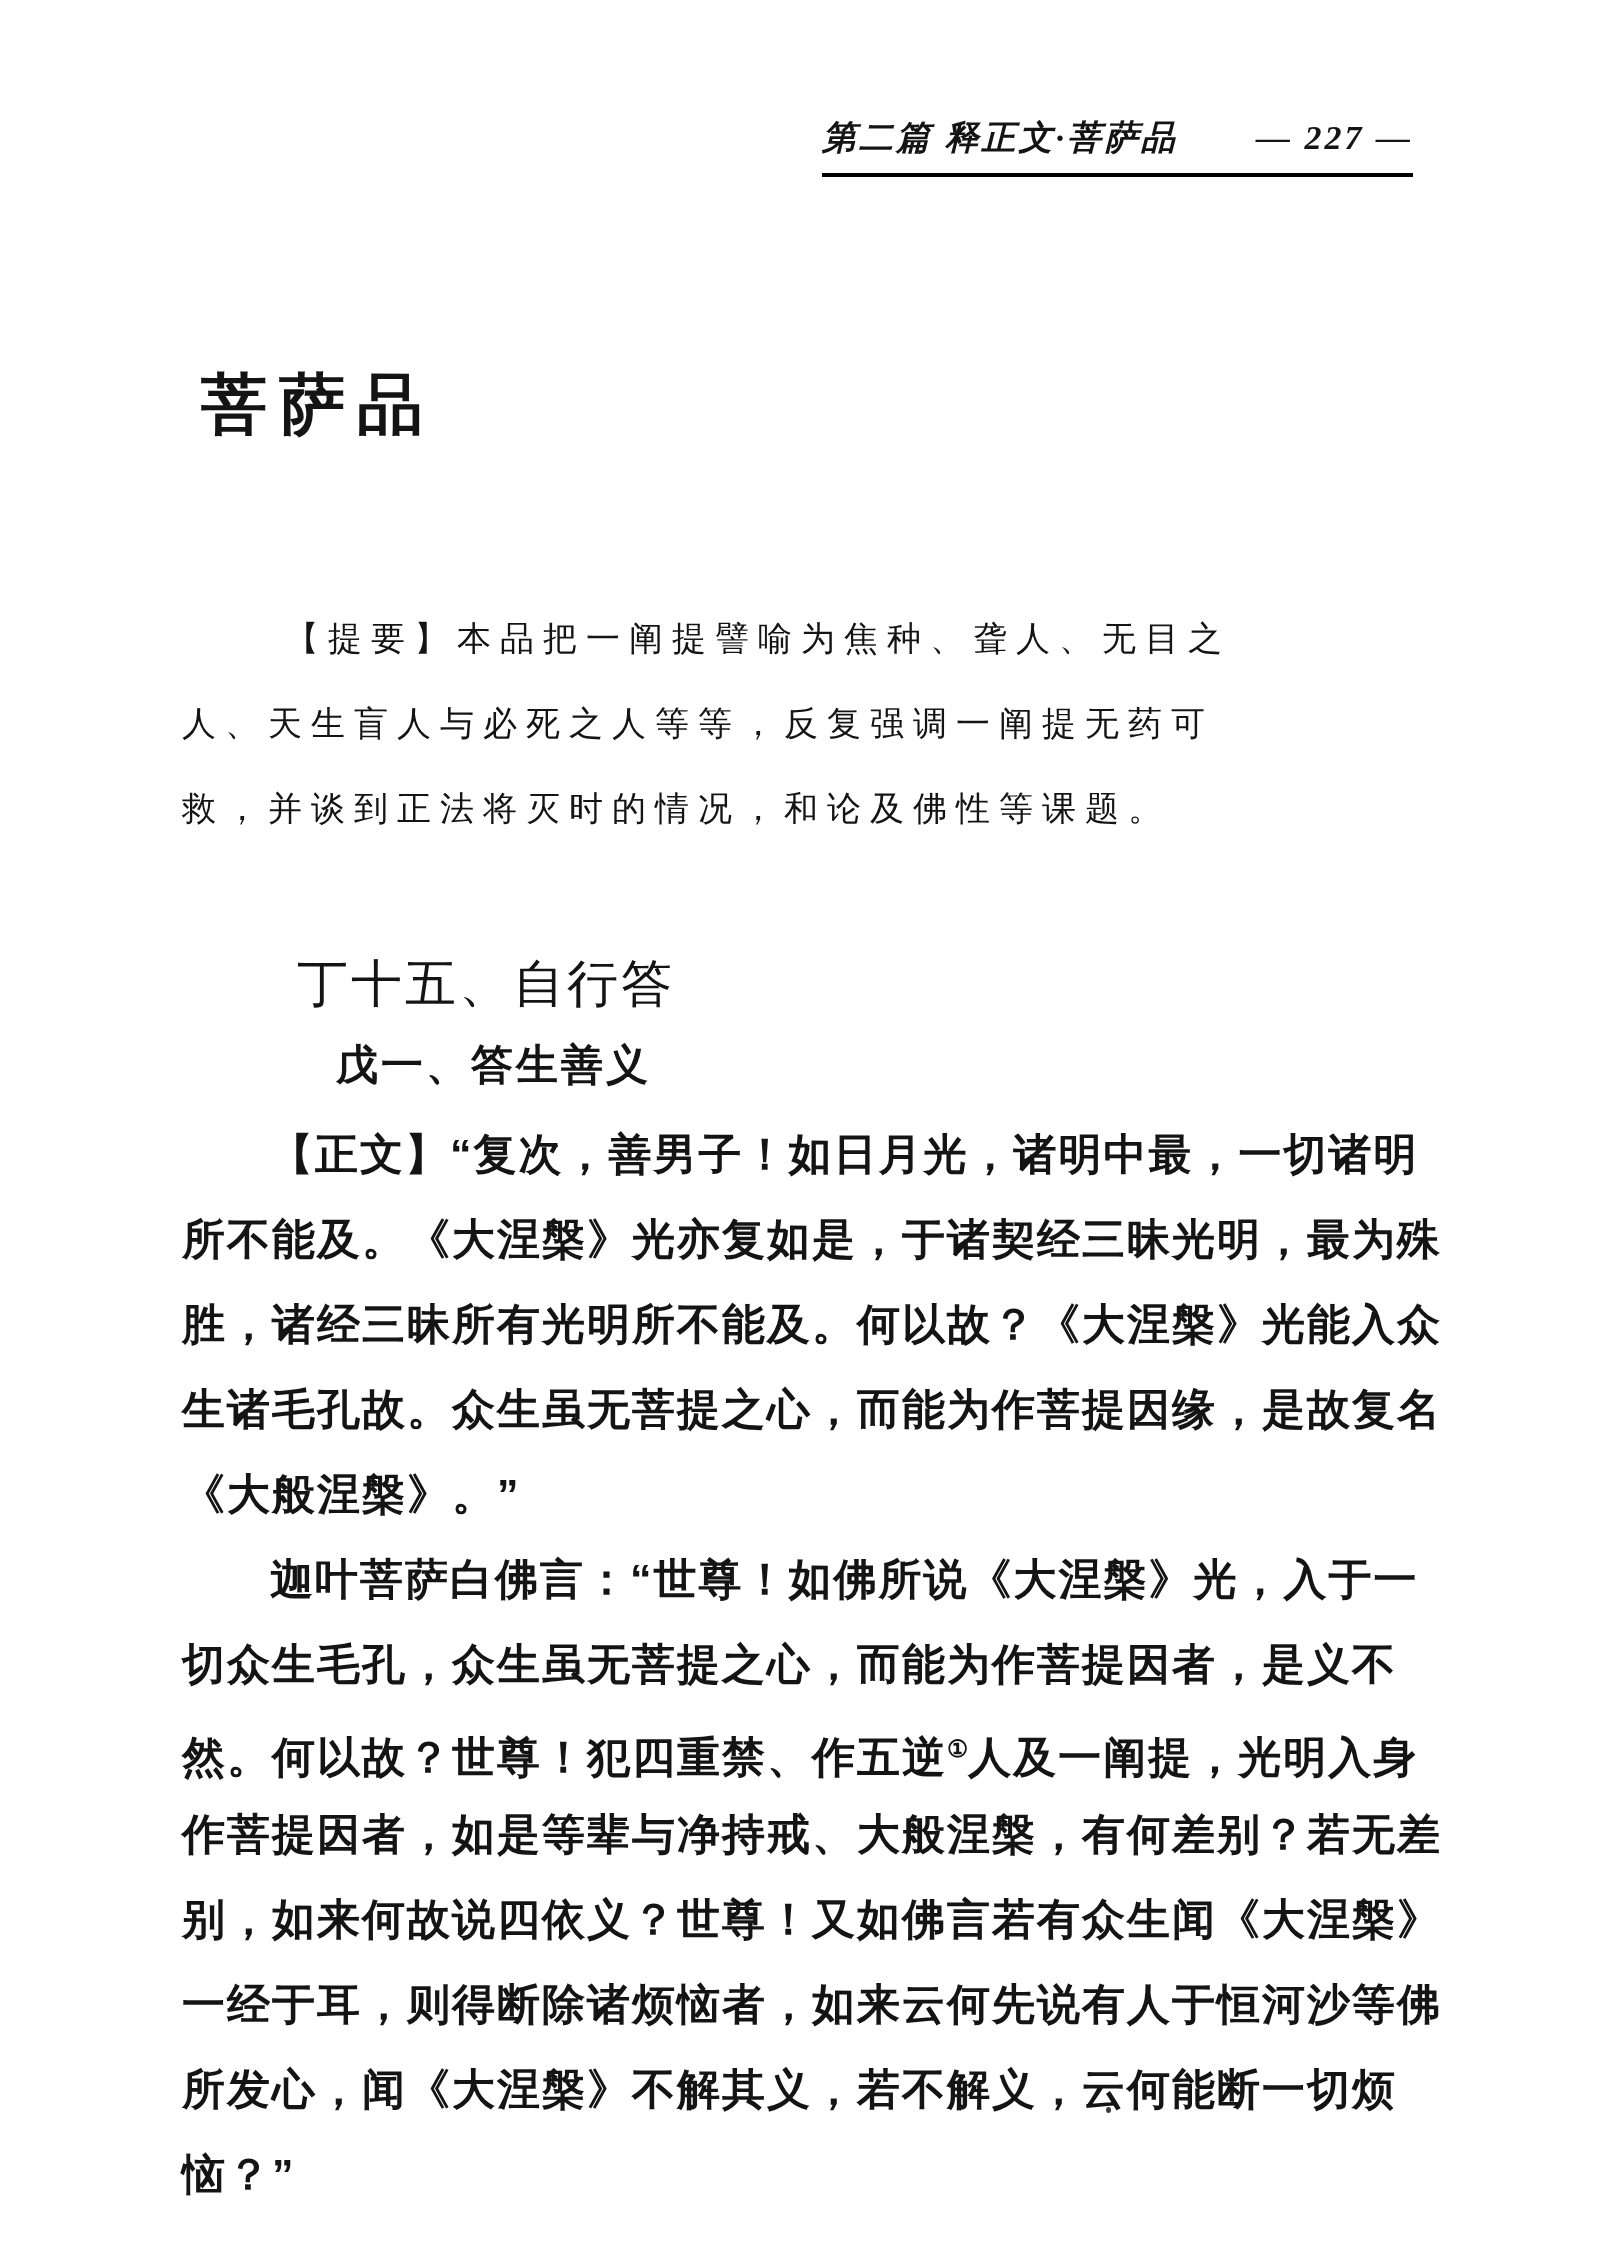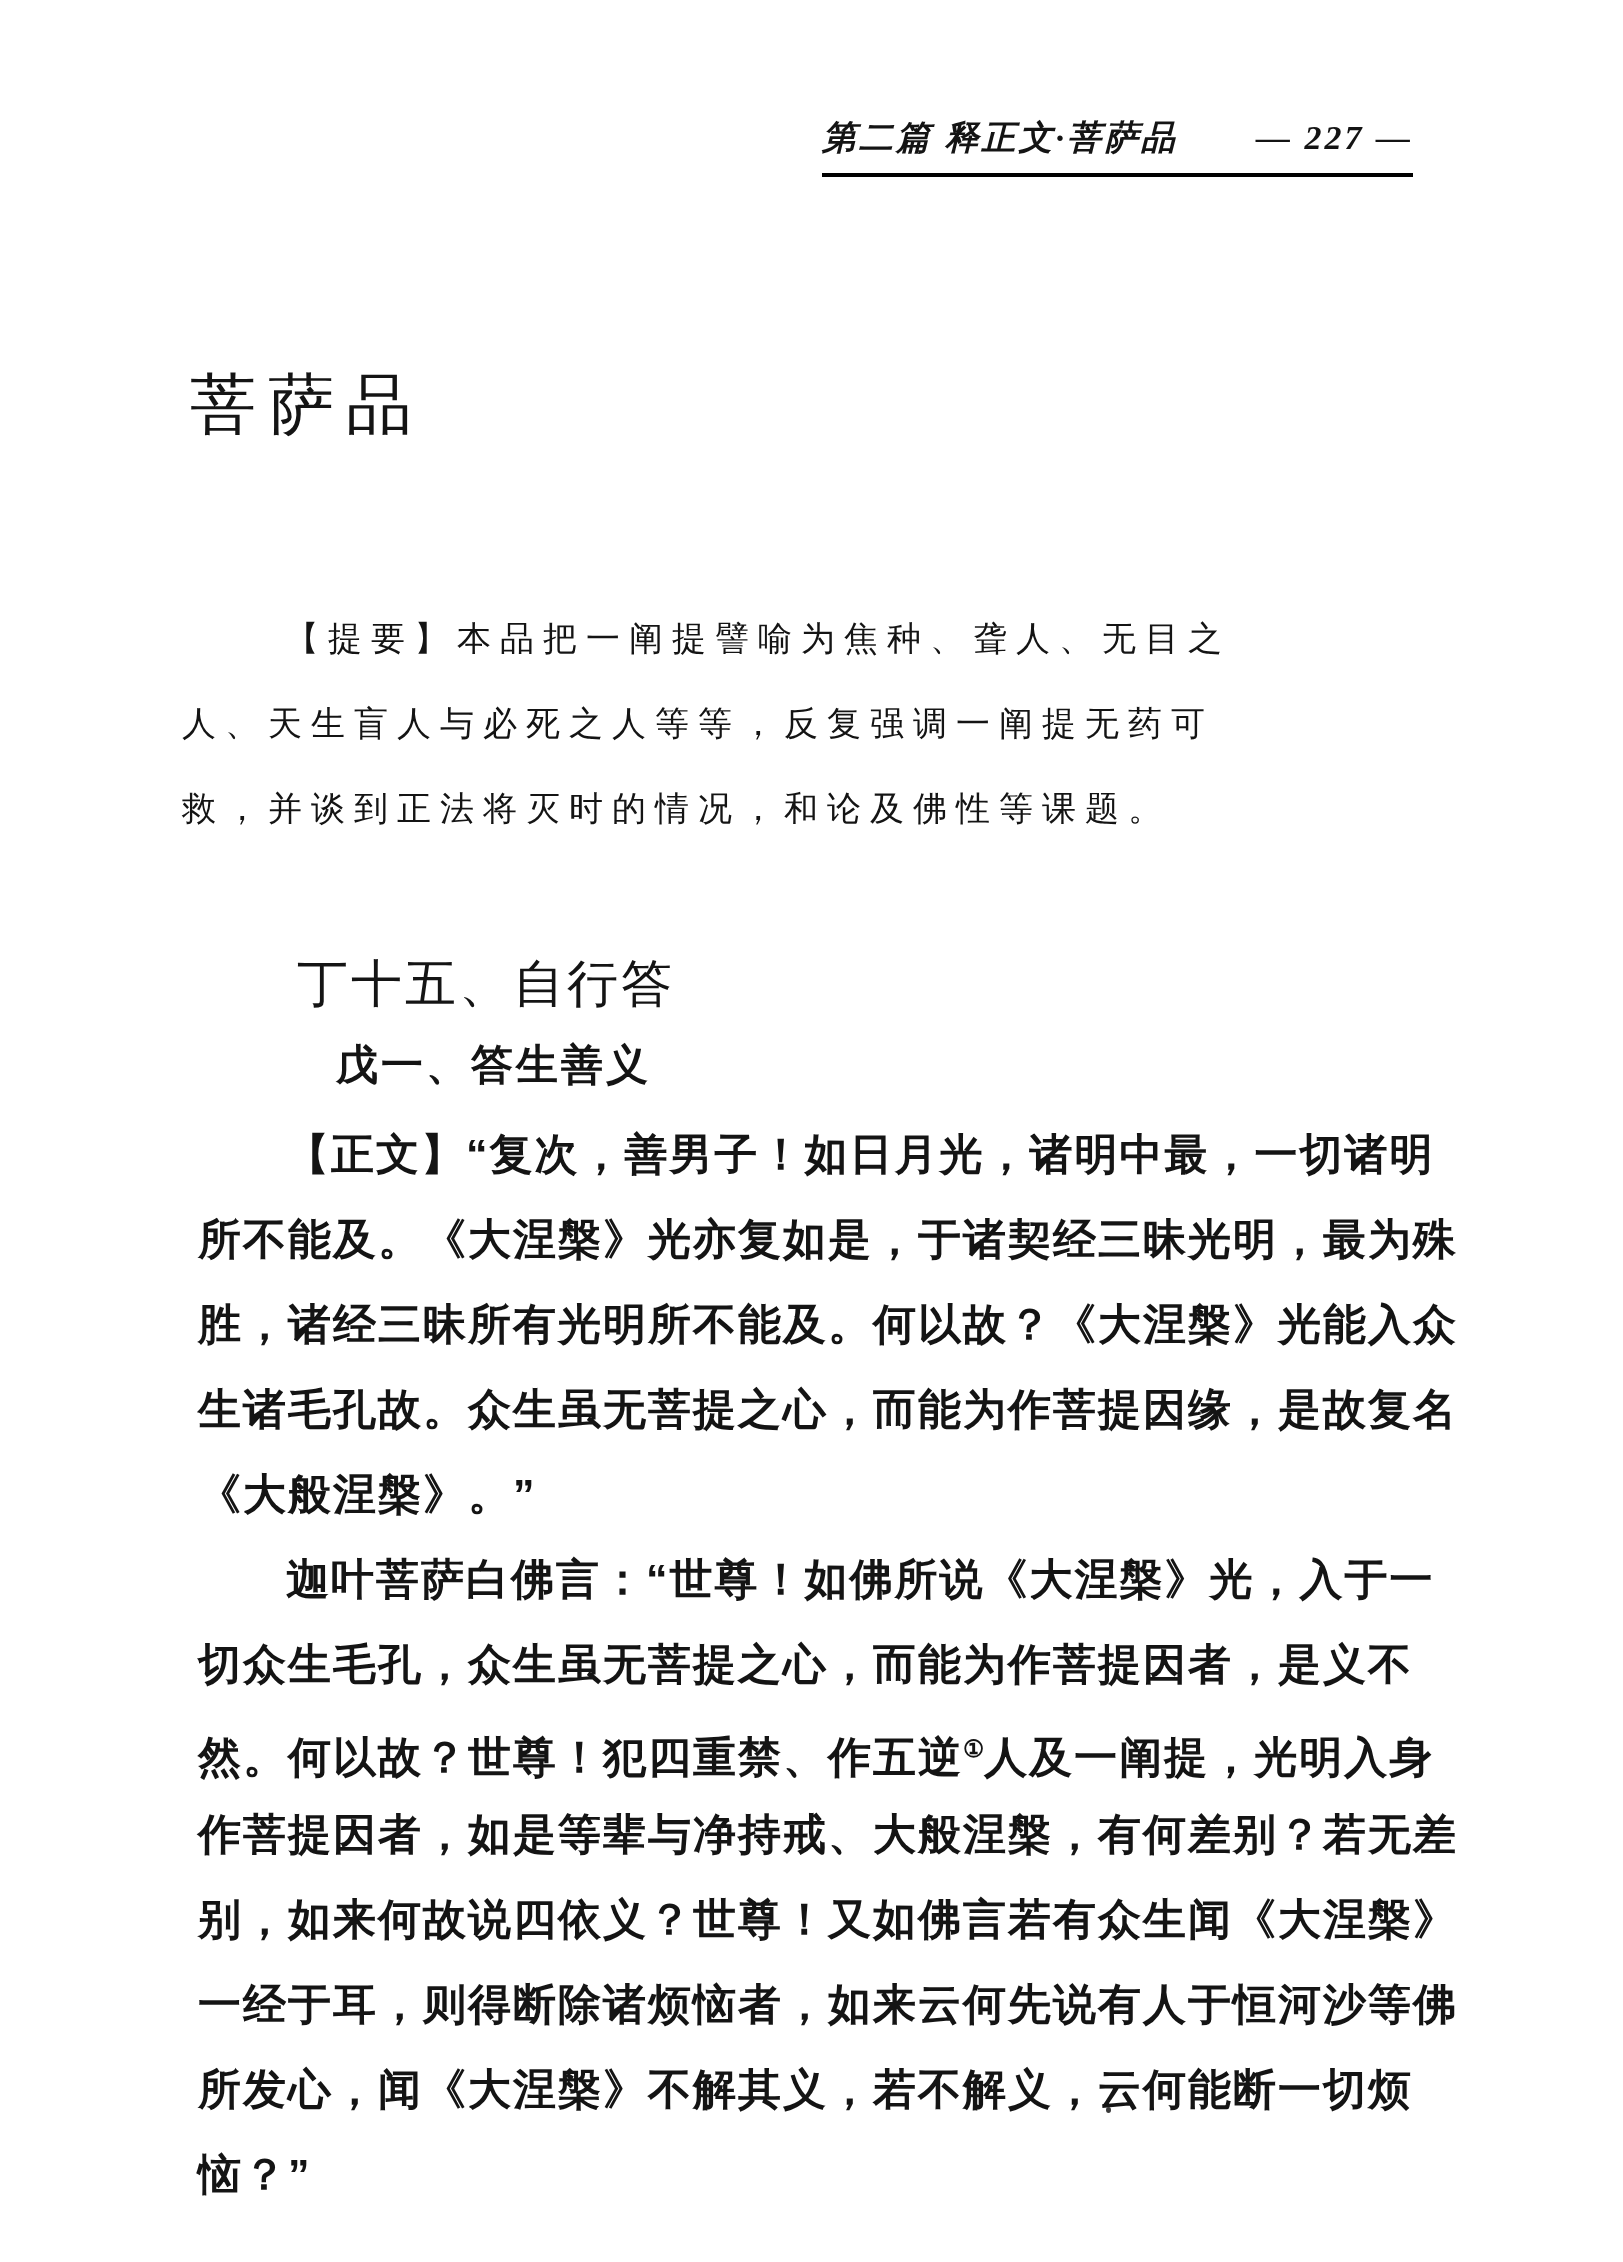--- a/index.html
+++ b/index.html
@@ -29,24 +29,24 @@
     align-items: baseline;
     font-weight: 700;
     font-size: 34px;
     letter-spacing: 3px;
     white-space: nowrap;
     font-style: italic;
   }
   
   .chapter-title {
     position: absolute;
-    left: 190px;
+    left: 201px;
     top: 360px;
     font-size: 66px;
-    font-weight: 400;
+    font-weight: 700;
     letter-spacing: 12px;
     white-space: nowrap;
   }
   
   .abstract {
     position: absolute;
     left: 182px;
     top: 596px;
     width: 1284px;
     font-size: 34px;
@@ -87,21 +87,20 @@
     width: 1284px;
     font-family: "Liberation Sans", sans-serif;
     font-size: 43px;
     font-weight: 700;
     letter-spacing: 2px;
     line-height: 85px;
   }
   .scripture .line {
     height: 85px;
     white-space: nowrap;
-    margin-left: 16px;
   }
   .scripture .line.indent {
     text-indent: 88px;
   }
   .footnote-sup {
     font-size: 0.55em;
     vertical-align: super;
     letter-spacing: 0;
   }
   

